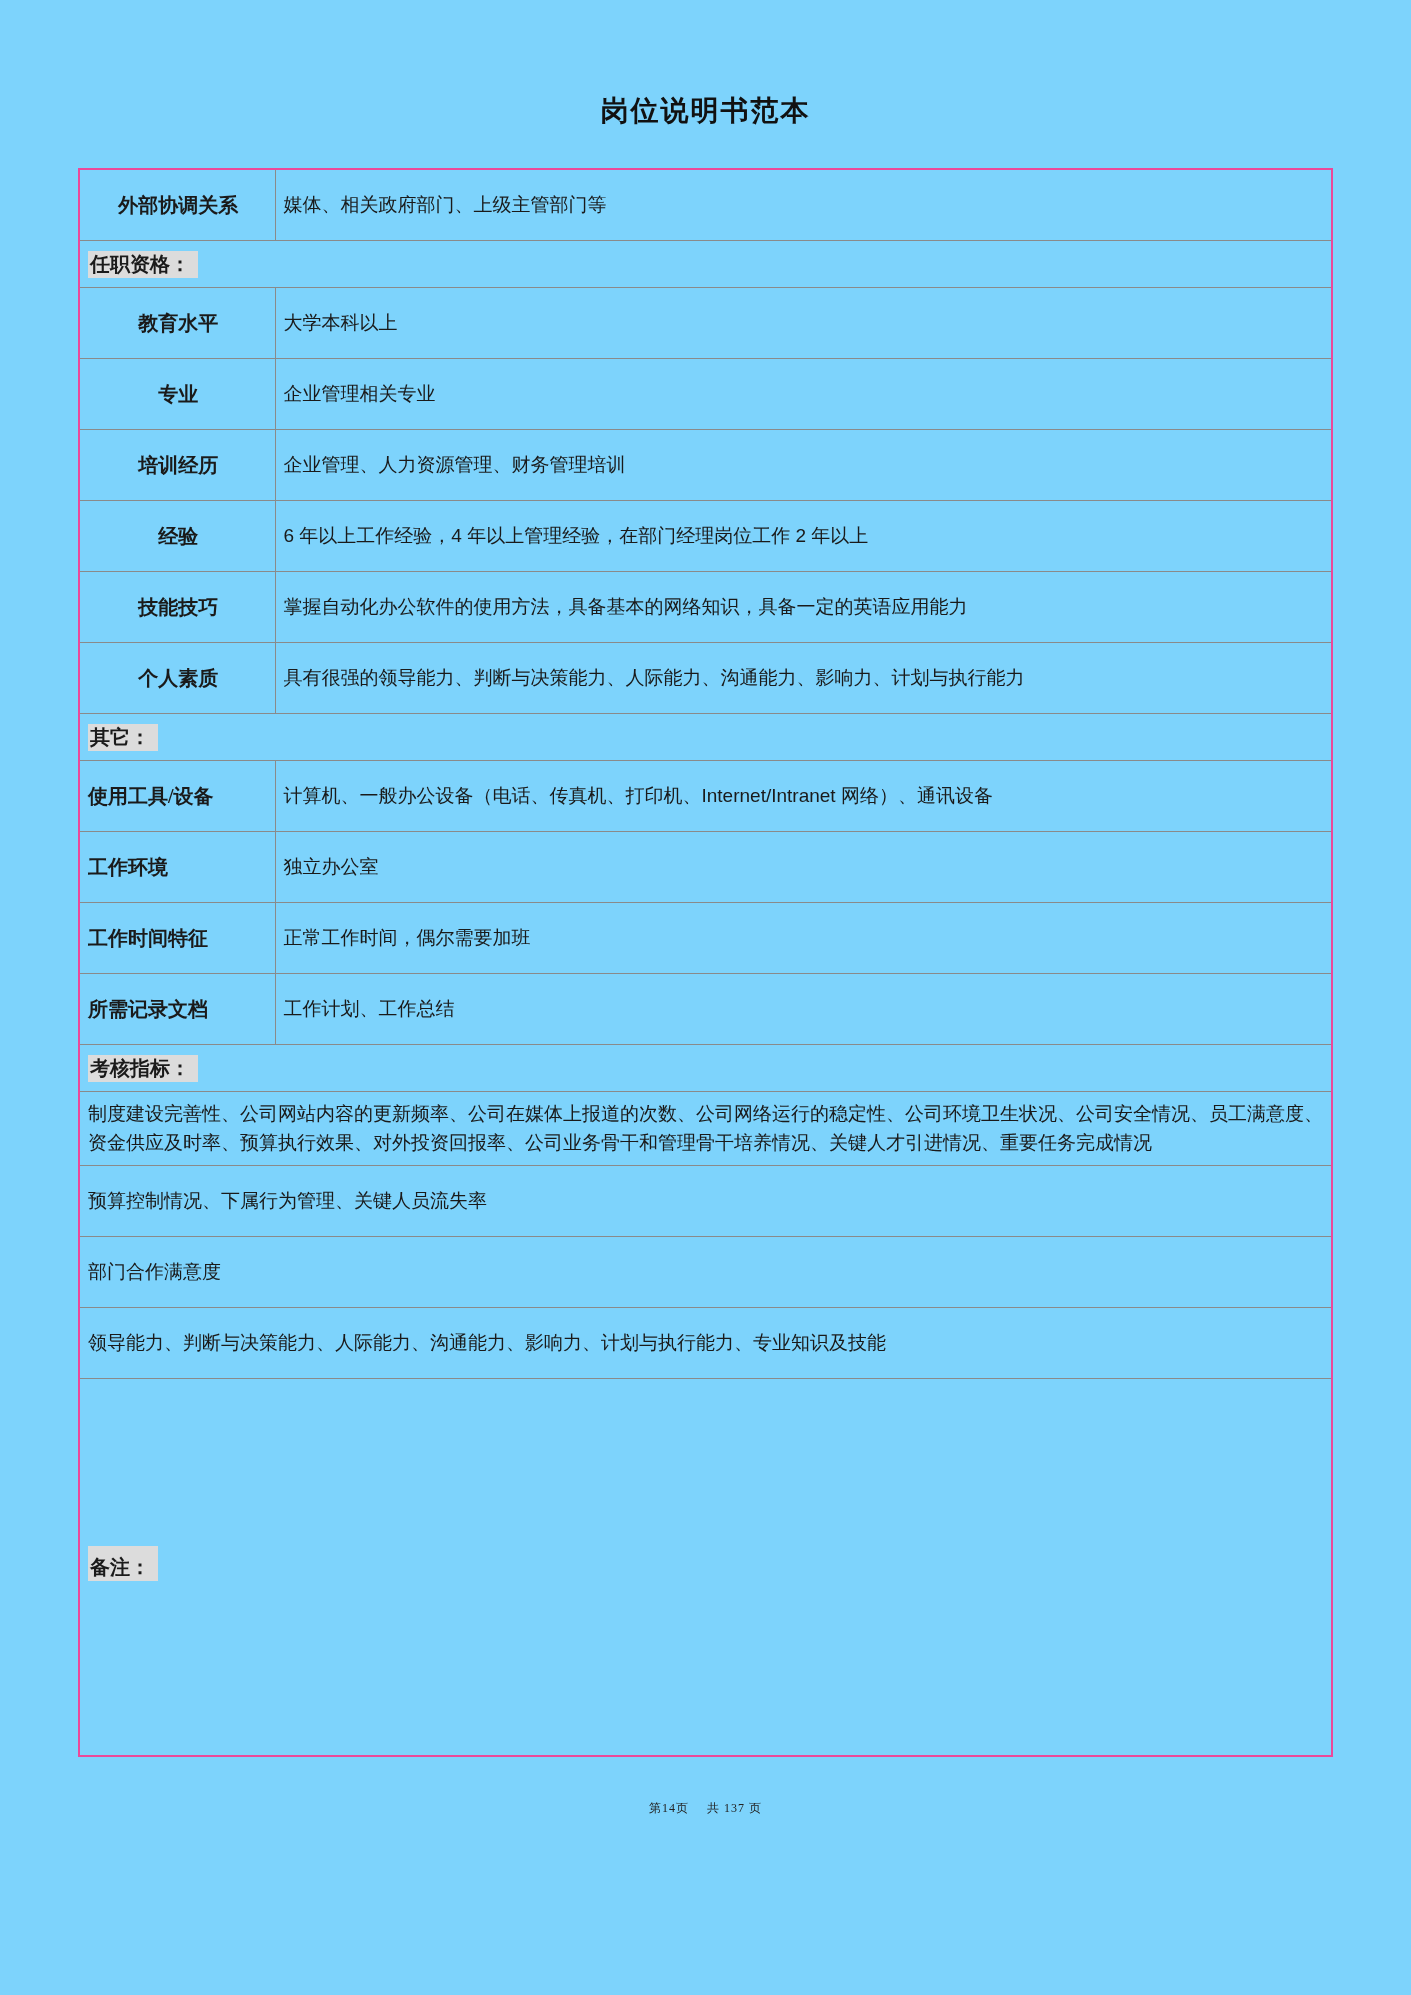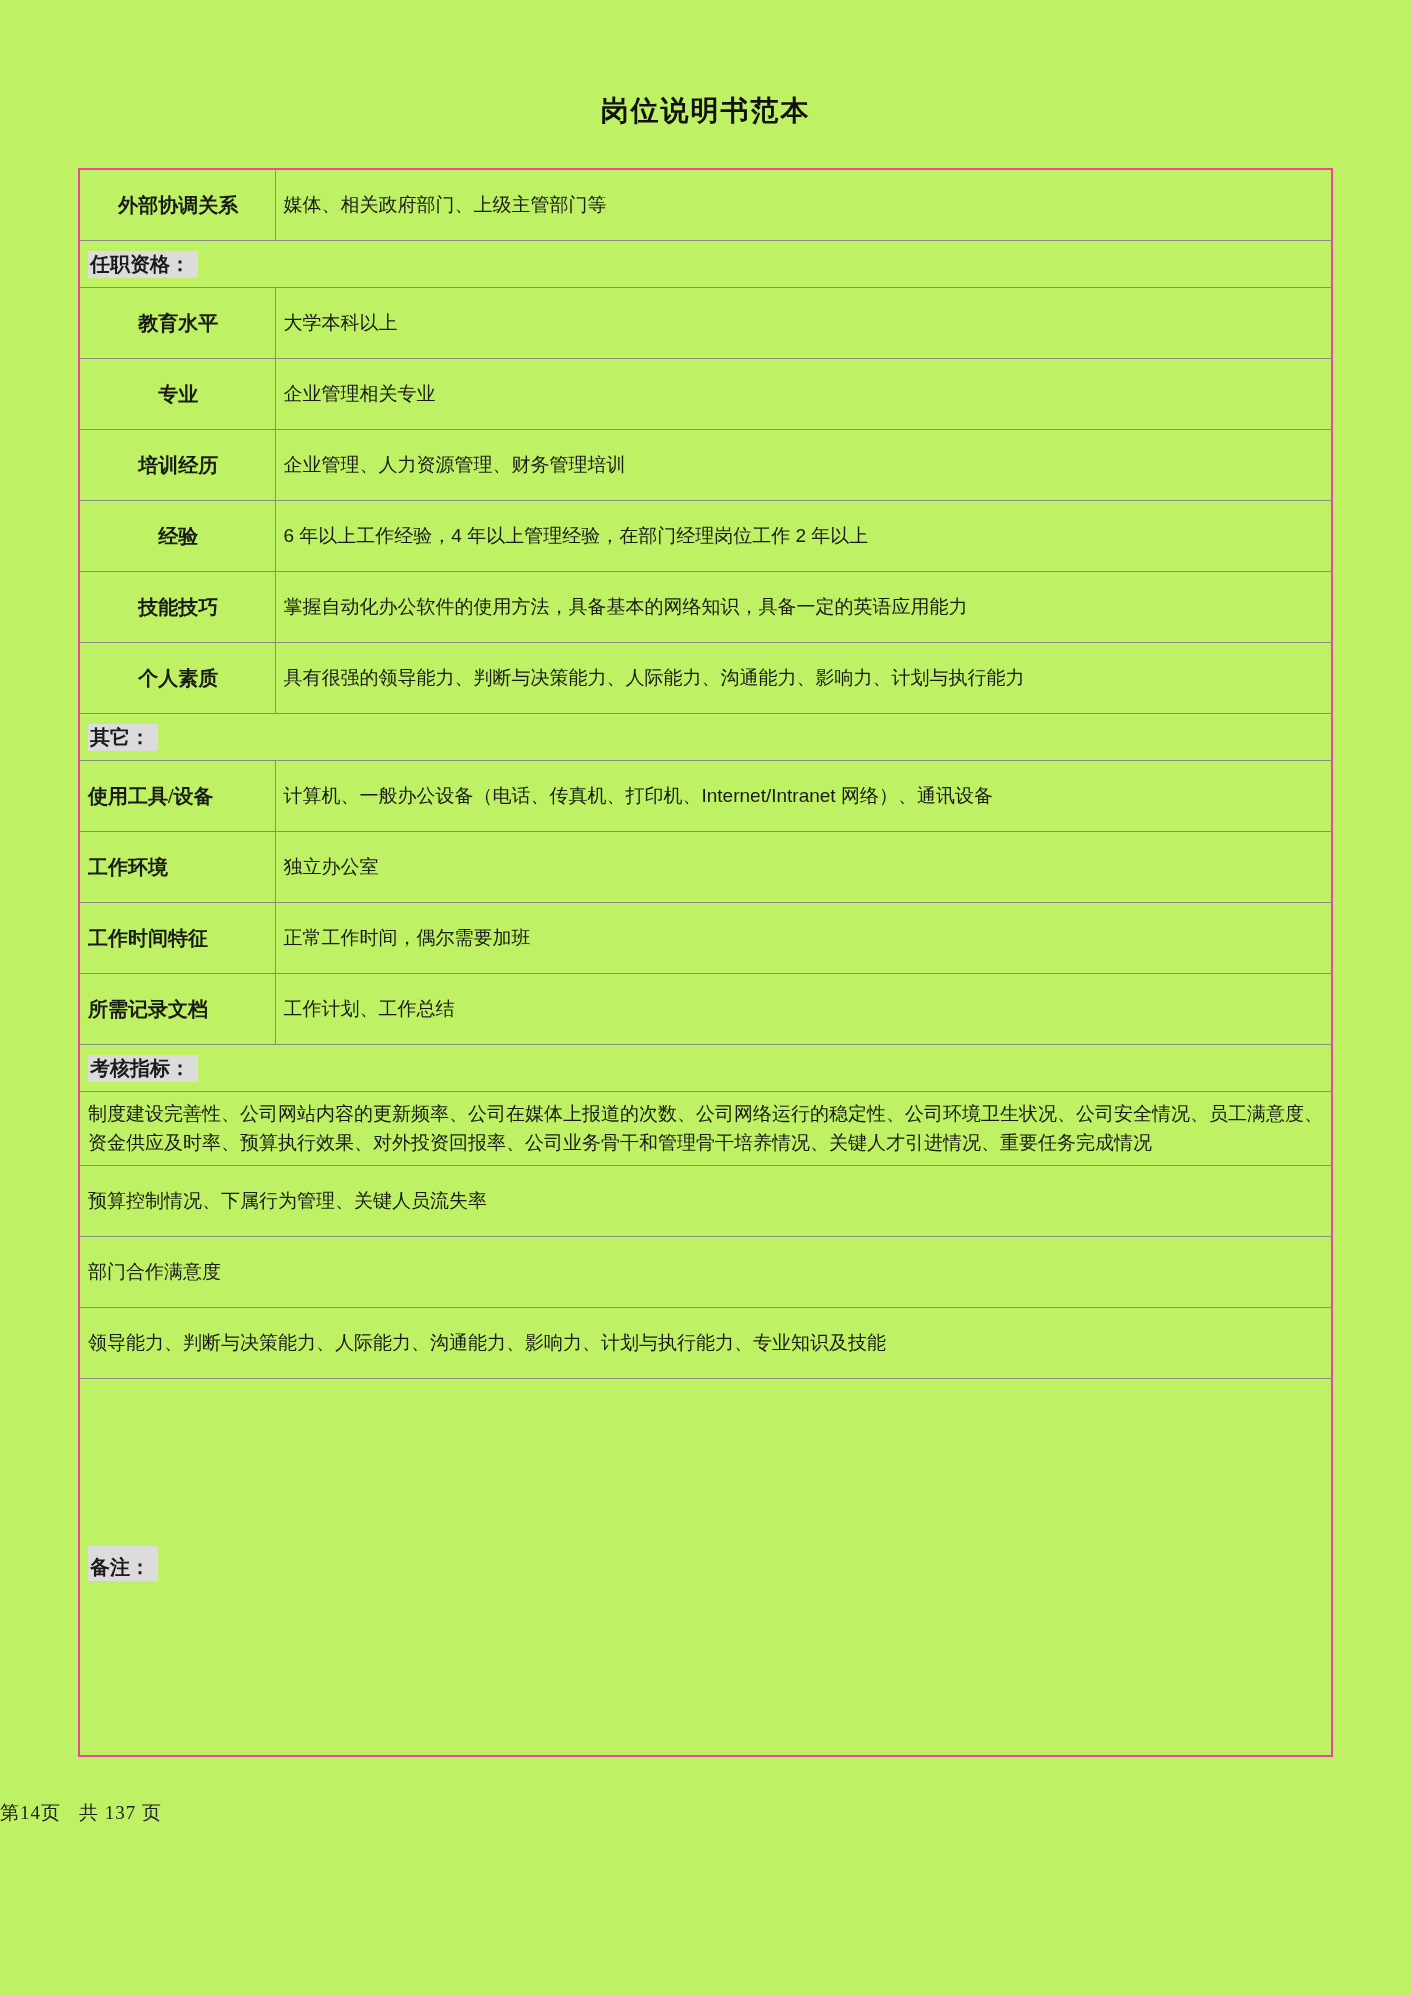--- a/index.html
+++ b/index.html
@@ -14,21 +14,21 @@
     color: #1a1a1a;
     position: relative;
     overflow: hidden;
   }
   .page {
     position: relative;
     width: 1411px;
     height: 1995px;
     box-sizing: border-box;
     padding: 0;
-    background: #bef264;
+    background: #7dd3fc;
   }
   .doc-title {
     text-align: center;
     font-size: 28px;
     font-weight: bold;
     letter-spacing: 2px;
     margin: 0;
     padding-top: 92px;
     padding-bottom: 0;
     font-family: "Liberation Serif", "DejaVu Serif", serif;
@@ -110,21 +110,22 @@
     padding: 10px 8px 3px 2px;
     font-weight: bold;
     font-family: "Liberation Serif", "DejaVu Serif", serif;
     font-size: 20px;
   }
   .footer {
     position: absolute;
     left: 0;
     right: 0;
     top: 1800px;
-    font-size: 19px;
+    text-align: center;
+    font-size: 12px;
     font-family: "Liberation Serif", "DejaVu Serif", serif;
     color: #222;
     letter-spacing: 1px;
   }
   .footer .gap { display: inline-block; width: 18px; }
 </style>
 </head>
 <body>
 
 <div class="page">

